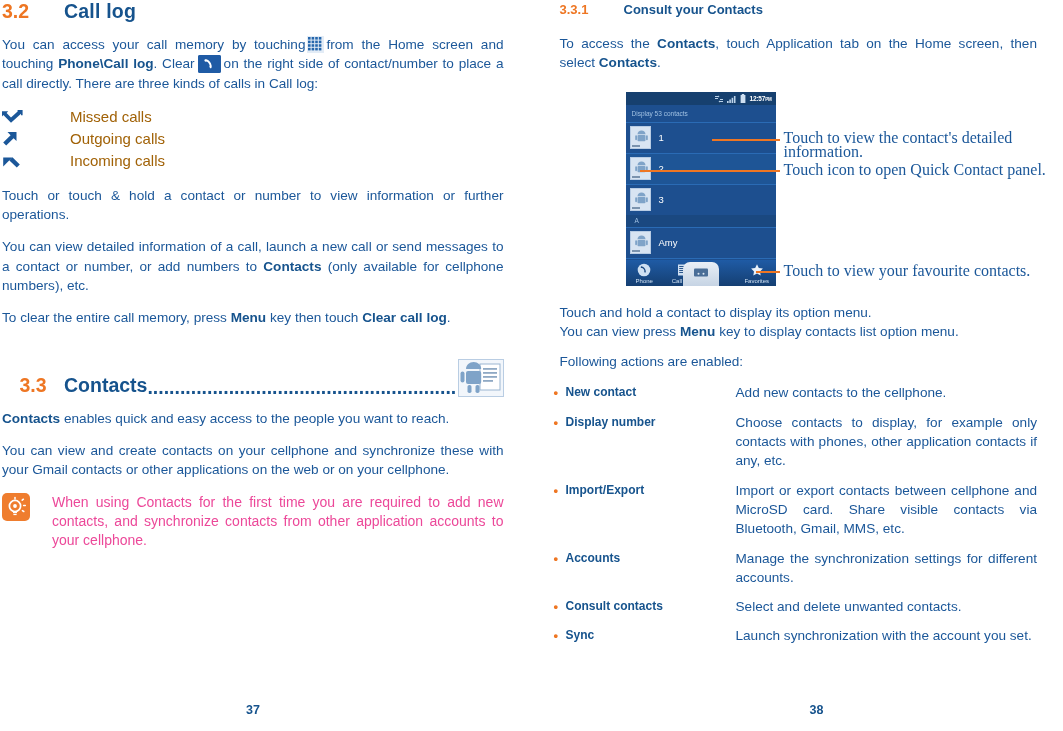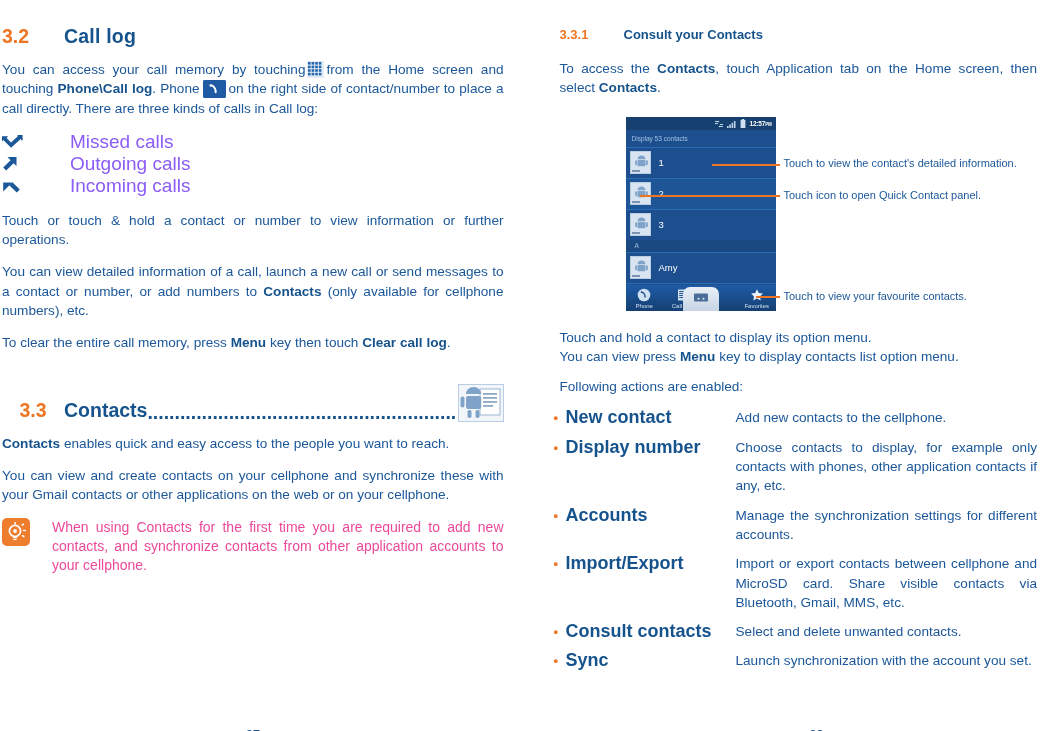--- a/index.html
+++ b/index.html
@@ -8,21 +8,21 @@
     margin: 0; padding: 0;
     background: #ffffff;
   }
   body {
     width: 1063px; height: 731px;
     font-family: "Liberation Sans", sans-serif;
     color: #1b5799;
     overflow: hidden;
     position: relative;
   }
-  .spread { display: flex; width: 1063px; height: 524px; margin-top: 25px; }
+  .spread { display: flex; width: 1063px; height: 524px; }
   .page {
     width: 531.5px; height: 731px;
     position: relative;
     padding: 0;
   }
   .page-left  { padding: 0 28px 0 2px; }
   .page-right { padding: 0 26px 0 28px; }
 
   .content { padding-top: 0px; }
 
@@ -68,21 +68,21 @@
     color: #1b5799;
     word-spacing: 0px;
   }
   p.body.nojust { text-align: left; }
   b { font-weight: bold; color: #16538d; }
 
   
   .calltypes { margin: 2px 0 14px 0; }
   .ctrow { display: flex; align-items: center; height: 22px; }
   .ctrow .ic { width: 68px; flex: 0 0 68px; display: flex; align-items: center; }
-  .ctrow .lb { font-size: 19px; color: #8b5cf6; line-height: 19px; }
+  .ctrow .lb { font-size: 15px; color: #a16207; line-height: 19px; }
 
   
   .tip { display: flex; margin-top: 6px; }
   .tipicon { flex: 0 0 28px; width: 28px; height: 28px; margin-right: 22px; }
   .tiptext { font-size: 14px; line-height: 19.3px; text-align: justify; color: #ec4899; flex: 1; }
 
   
   .figwrap { position: relative; height: 205px; margin: 2px 0 12px 0; }
   .phone {
     position: absolute; left: 66px; top: 6px;
@@ -131,29 +131,29 @@
   .navcenter {
     position: absolute; left: 50%; transform: translateX(-50%); bottom: 0;
     width: 36px; height: 24px;
     background: linear-gradient(#e9eff6, #c6d4e4);
     border-radius: 7px 7px 0 0;
     display: flex; align-items: center; justify-content: center;
   }
   
   .lline { position: absolute; height: 2px; background: #ee7623; }
   .ann {
-    position: absolute; font-size: 11px; line-height: 14.5px; color: #1b5799;
+    position: absolute; font-size: 16px; line-height: 14.5px; color: #1b5799; font-family: Liberation Serif, serif;
   }
 
   
   .deflist { margin-top: 4px; }
   .defrow { display: flex; margin-bottom: 10px; }
   .defterm {
     flex: 0 0 176px; width: 176px;
-    font-size: 18px; line-height: 19.3px; font-weight: bold; color: #16538d;
+    font-size: 12px; line-height: 19.3px; font-weight: bold; color: #16538d;
     padding-left: 6px; position: relative;
   }
   .defterm::before {
     content: "\2022"; color: #ee7623; position: absolute; left: -6px; top: 0;
     font-size: 13px;
   }
   .defdesc {
     flex: 1; font-size: 13.6px; line-height: 19.3px; color: #1b5799;
     text-align: justify;
   }
@@ -204,21 +204,21 @@
                 <rect x="11.8" y="4.6" width="2.6" height="2.6"></rect>
                 <rect x="1" y="8.2" width="2.6" height="2.6"></rect>
                 <rect x="4.6" y="8.2" width="2.6" height="2.6"></rect>
                 <rect x="8.2" y="8.2" width="2.6" height="2.6"></rect>
                 <rect x="11.8" y="8.2" width="2.6" height="2.6"></rect>
                 <rect x="1" y="11.8" width="2.6" height="2.6"></rect>
                 <rect x="4.6" y="11.8" width="2.6" height="2.6"></rect>
                 <rect x="8.2" y="11.8" width="2.6" height="2.6"></rect>
                 <rect x="11.8" y="11.8" width="2.6" height="2.6"></rect>
               </g>
-            </svg></span><span>from the Home screen and touching</span> <b>Phone\Call log</b><span>. Phone</span><span class="chip-phone"><svg width="23" height="18" viewBox="0 0 23 18">
+            </svg></span><span>from the Home screen and touching</span> <b>Phone\Call log</b><span>. Clear</span><span class="chip-phone"><svg width="23" height="18" viewBox="0 0 23 18">
               <rect x="0" y="0" width="23" height="18" rx="2" fill="#1f5ba5"></rect>
               <path d="M8.3 4.3c2.6 0.6 4.8 3.2 5.3 6.3 0.2 1.3 0.1 2.3-0.5 2.6-0.6 0.3-1.3-0.2-1.6-1.2-0.2-0.7-0.1-1.1 0.2-1.5-0.4-1.9-1.7-3.5-3.2-4-0.4 0.2-0.8 0.3-1.3 0-0.8-0.5-1-1.3-0.6-1.8 0.4-0.5 1-0.6 1.7-0.4z" fill="#ffffff"></path>
             </svg></span><span>on the right side of contact/number to place a call directly. There are three kinds of calls in Call log:</span>
       </p>
 
       <div class="calltypes">
         <div class="ctrow">
           <span class="ic">
             <svg width="22" height="16" viewBox="0 0 22 16">
                 <path d="M2 2.2 L6.2 2.2 L4.6 4.0 L9.0 8.4 L15.6 2.4 L15.6 1.0 L20.6 1.0 L20.6 6.2 L19.0 6.2 L19.0 4.8 L9.0 13.8 L1.4 6.1 L0 7.6 L0 2.2 Z" fill="#1b5799"></path>
@@ -520,26 +520,26 @@
       <div class="deflist">
         <div class="defrow">
           <span class="defterm">New contact</span>
           <span class="defdesc nojust">Add new contacts to the cellphone.</span>
         </div>
         <div class="defrow">
           <span class="defterm">Display number</span>
           <span class="defdesc">Choose contacts to display, for example only contacts with phones, other application contacts if any, etc.</span>
         </div>
         <div class="defrow">
+          <span class="defterm">Import/Export</span>
+          <span class="defdesc">Import or export contacts between cellphone and MicroSD card. Share visible contacts via Bluetooth, Gmail, MMS, etc.</span>
+        </div>
+        <div class="defrow">
           <span class="defterm">Accounts</span>
           <span class="defdesc">Manage the synchronization settings for different accounts.</span>
-        </div>
-        <div class="defrow">
-          <span class="defterm">Import/Export</span>
-          <span class="defdesc">Import or export contacts between cellphone and MicroSD card. Share visible contacts via Bluetooth, Gmail, MMS, etc.</span>
         </div>
         <div class="defrow">
           <span class="defterm">Consult contacts</span>
           <span class="defdesc nojust">Select and delete unwanted contacts.</span>
         </div>
         <div class="defrow">
           <span class="defterm">Sync</span>
           <span class="defdesc">Launch synchronization with the account you set.</span>
         </div>
       </div>

